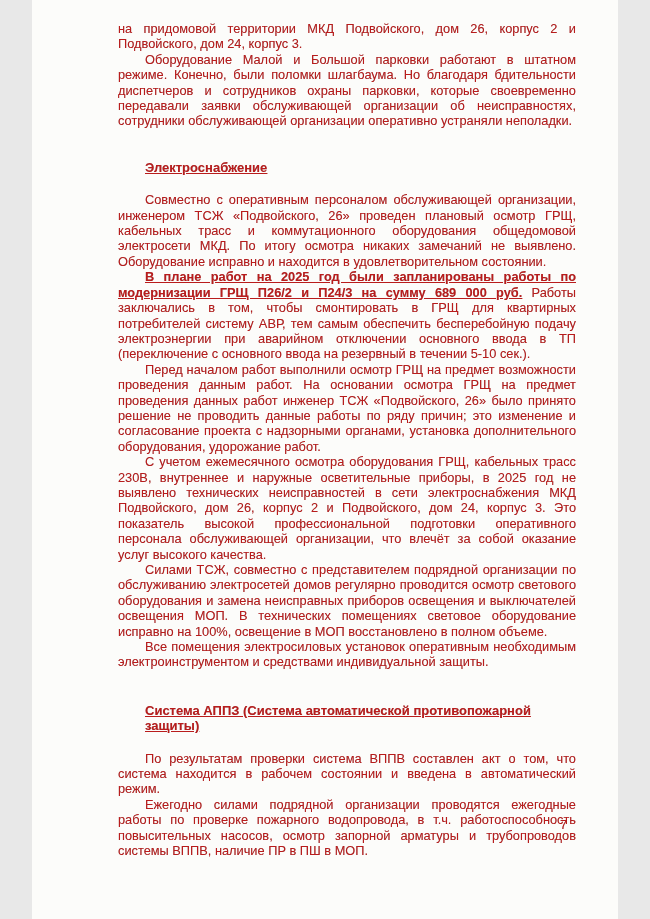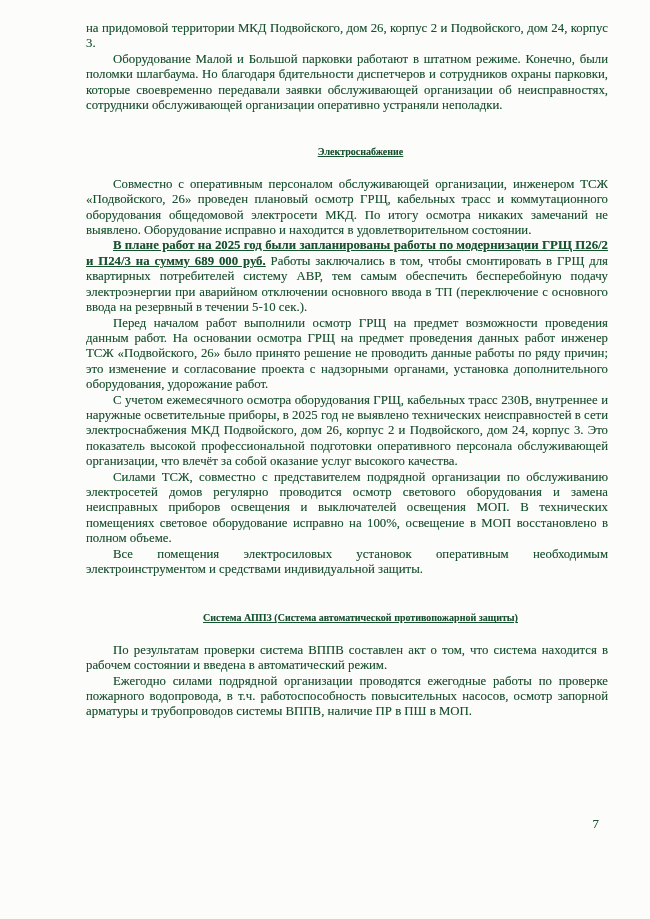--- a/index.html
+++ b/index.html
@@ -2,48 +2,48 @@
 <html><head>
 <meta charset="utf-8">
 <style>
   html, body {
     margin: 0;
     padding: 0;
     background: #e8e8e8;
   }
   .page {
     position: relative;
-    width: 650px;
+    width: 586px;
     height: 919px;
     margin: 0 auto;
     background: #fcfcfa;
     box-sizing: border-box;
     padding: 21px 42px 0 86px;
-    font-family: Liberation Serif, serif;
-    color: #14532d;
+    font-family: Liberation Sans, sans-serif;
+    color: #b91c1c;
     overflow: hidden;
     text-shadow: 0 0 0.5px rgba(40,40,40,0.35);
   }
   .para {
     margin: 0;
     font-size: 12.8px;
     line-height: 15.4px;
     text-align: justify;
     text-indent: 27px;
   }
   .no-indent {
     text-indent: 0;
   }
   .heading {
-    font-size: 10px;
+    font-size: 13px;
     line-height: 15.4px;
     font-weight: bold;
     text-decoration: underline;
     margin: 31px 0 17px 27px;
-    text-align: center;
+    text-align: left;
   }
   .heading-appz {
     margin-top: 33px;
   }
   .bold-underline {
     font-weight: bold;
     text-decoration: underline;
   }
   .page-number {
     position: absolute;

